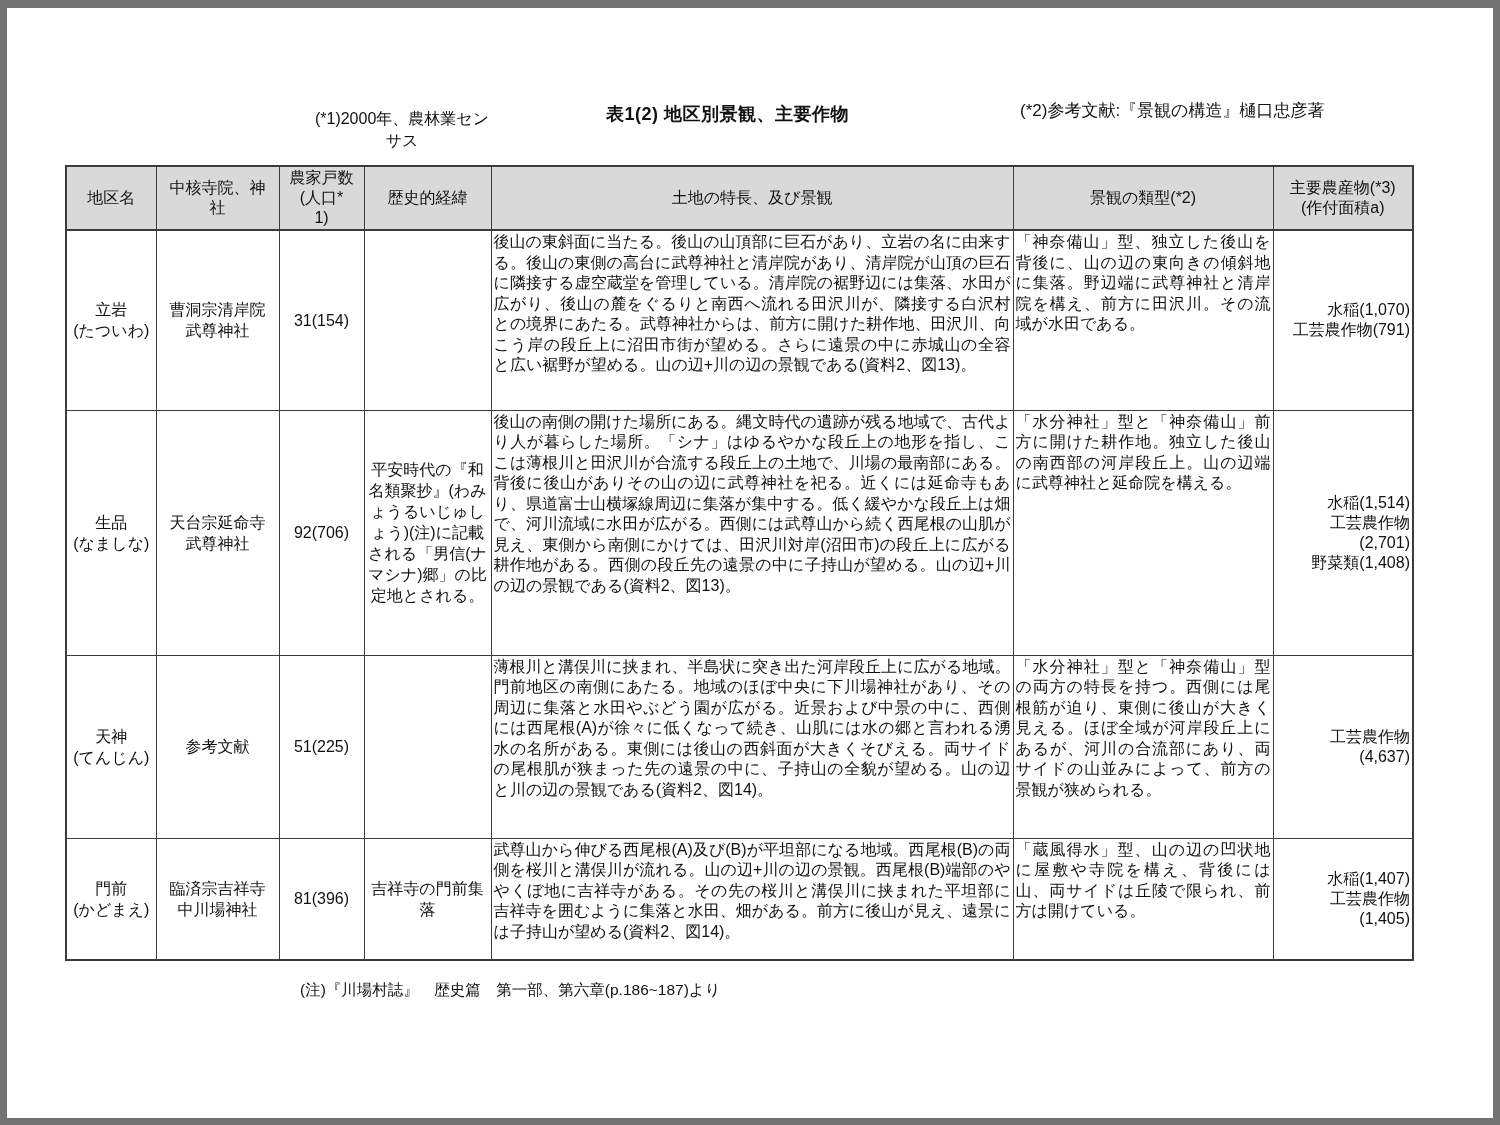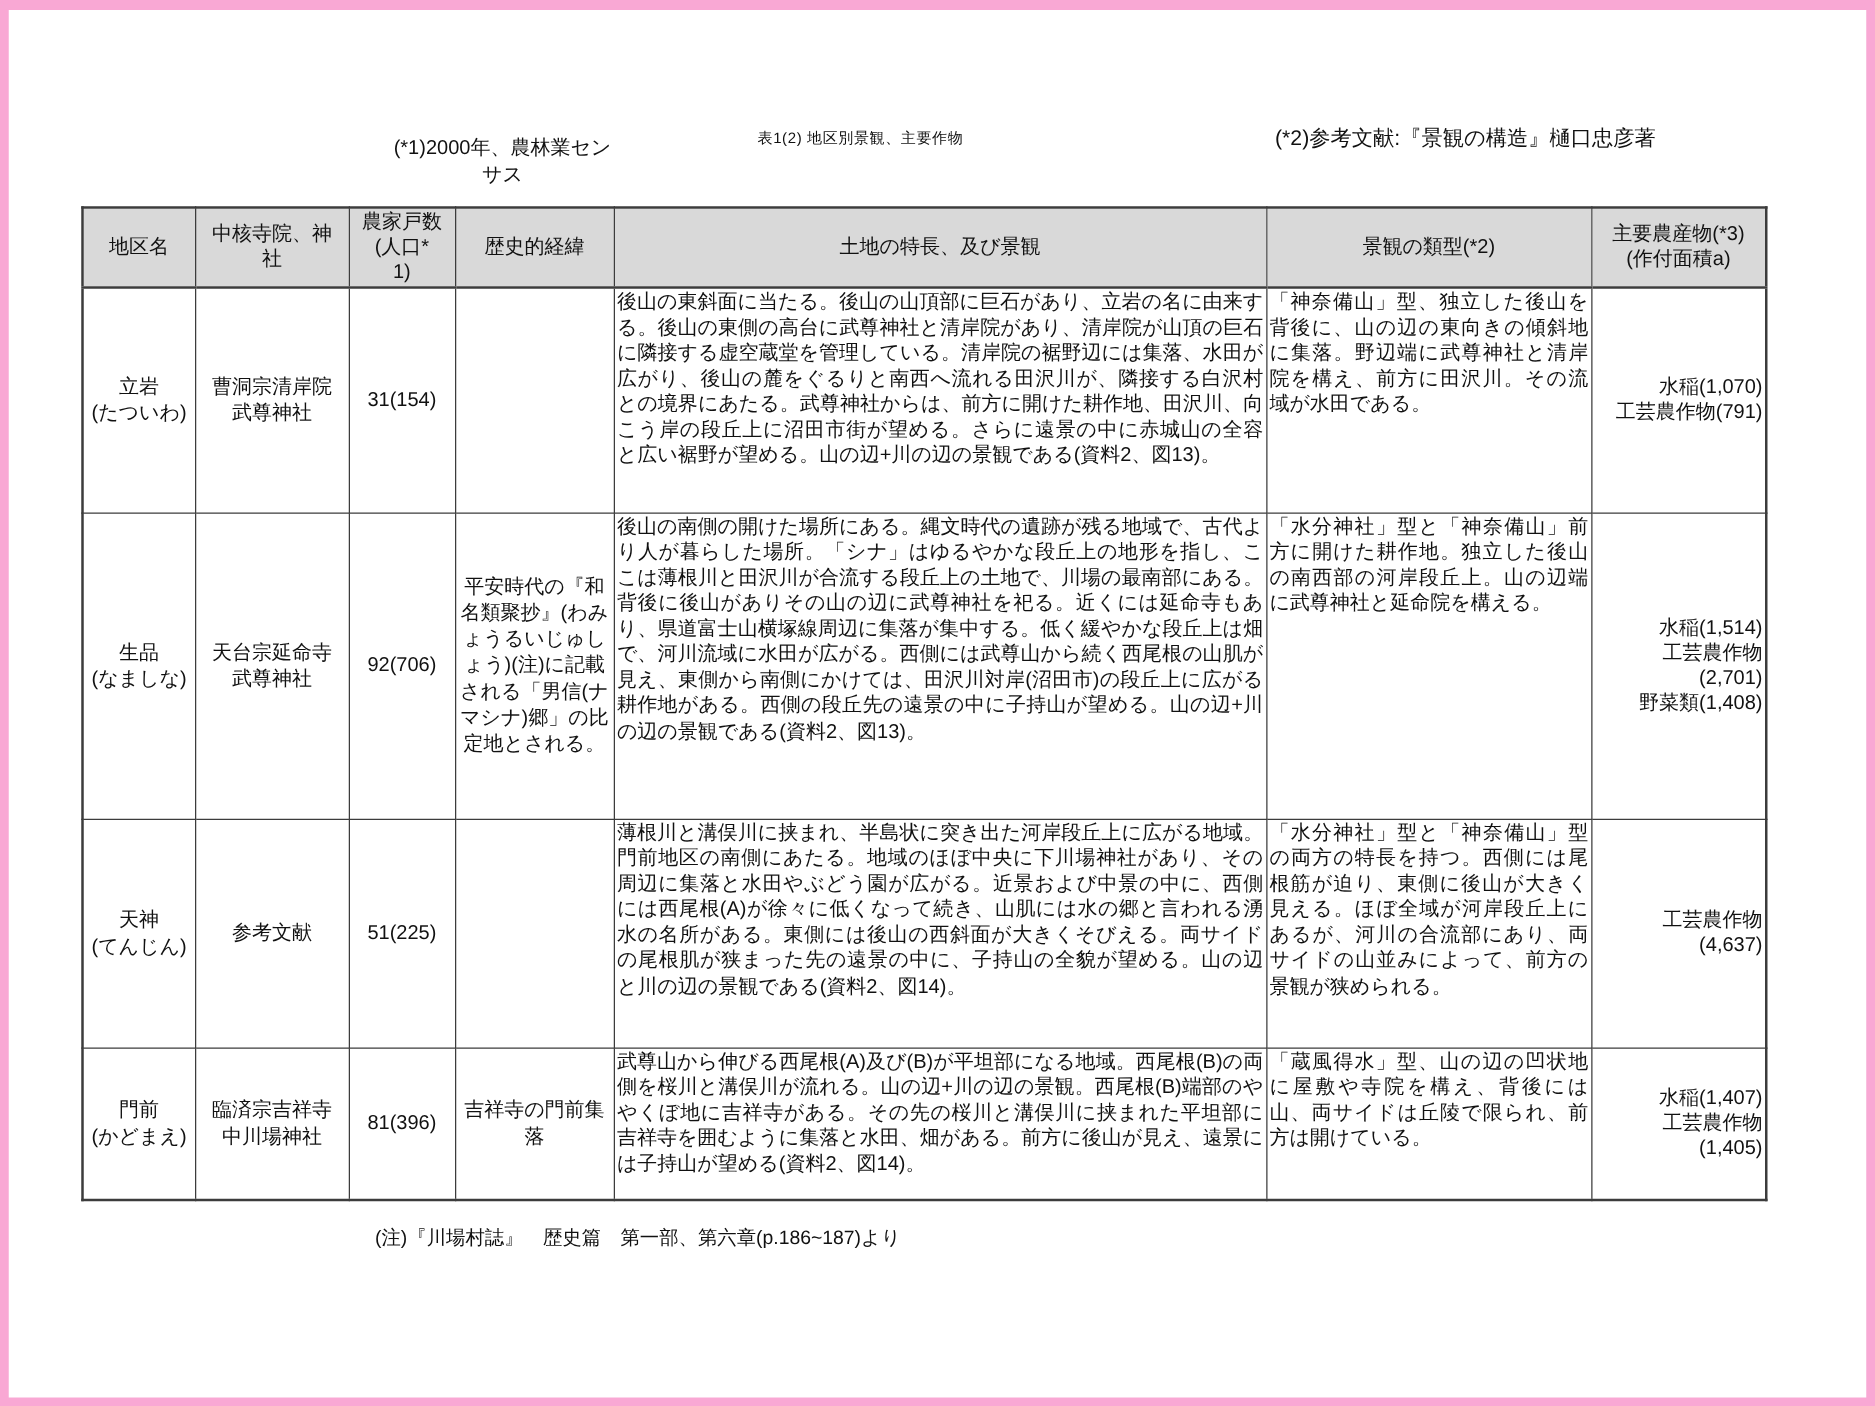--- a/index.html
+++ b/index.html
@@ -4,36 +4,36 @@
 <style>
   html,body{margin:0;padding:0;}
   body{
     background:#f0eeda;
     font-family:"Liberation Sans","DejaVu Sans",sans-serif;
     color:#111;
   }
   .canvas{
     position:relative;
     width:1500px;height:1125px;
-    background:#f9a8d4;
+    background:#737373;
     overflow:hidden;
   }
   .page{
     position:absolute;
     left:7px;top:8px;right:7px;bottom:7px;
     background:#ffffff;
   }
   .note-left{
     position:absolute;left:278px;top:108px;width:248px;
     font-size:16px;line-height:22px;text-align:center;
     white-space:pre-line;
   }
   .doc-title{
     position:absolute;left:606px;top:102px;
-    font-size:12px;font-weight:normal;letter-spacing:0.5px;
+    font-size:18px;font-weight:bold;letter-spacing:0.5px;
   }
   .notes-right{
     position:absolute;left:1020px;top:100px;width:420px;
     font-size:17px;line-height:21px;
   }
   table.main{
     position:absolute;left:65px;top:165px;
     border-collapse:collapse;table-layout:fixed;
     width:1347px;
     font-size:16px;

